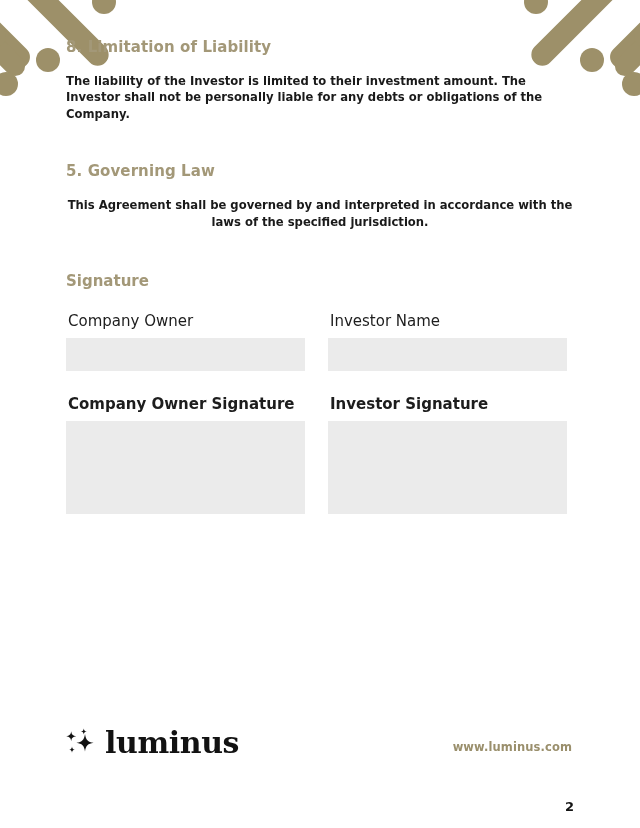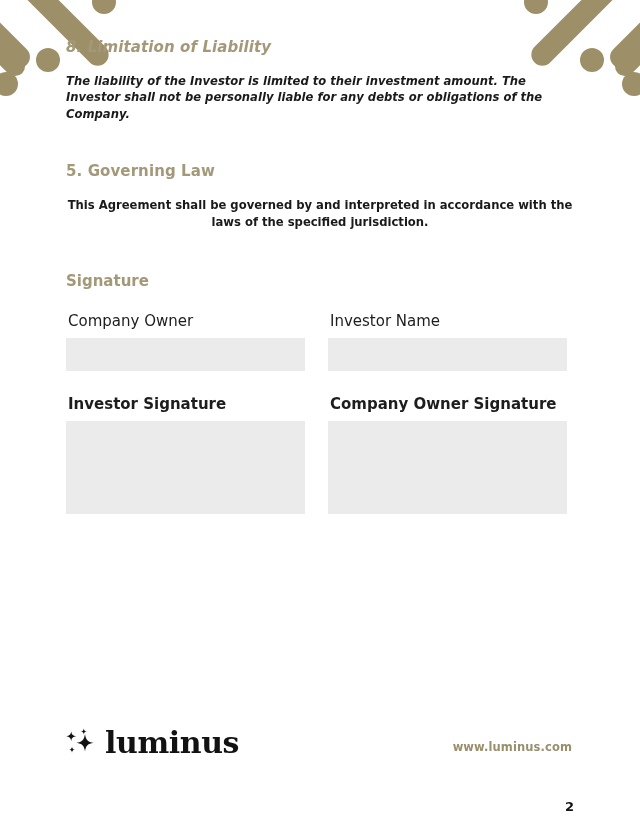--- a/index.html
+++ b/index.html
@@ -159,21 +159,21 @@
       <circle cx="48" cy="60" r="12"></circle>
       <circle cx="6" cy="84" r="12"></circle>
       <circle cx="-6" cy="36" r="12"></circle>
     </g>
   </svg>
 </div>
 
 <div class="page-content">
 
 
-  <div class="section" style="margin-top:38px;font-style:italic;">
+  <div class="section" style="margin-top:38px;">
     <h2 class="section-heading">8. Limitation of Liability</h2>
     <p class="section-body" style="margin-top:17px;">The liability of the Investor is limited to their investment amount. The Investor shall not be personally liable for any debts or obligations of the Company.</p>
   </div>
 
   <div class="section" style="margin-top:40px;">
     <h2 class="section-heading">5. Governing Law</h2>
     <p class="section-body" style="margin-top:17px;text-align:center;">This Agreement shall be governed by and interpreted in accordance with the laws of the specified jurisdiction.</p>
   </div>
 
   <div class="section" style="margin-top:42px;">
@@ -185,25 +185,25 @@
         <div class="field-box name"></div>
       </div>
       <div class="sig-col">
         <span class="field-label">Investor Name</span>
         <div class="field-box name"></div>
       </div>
     </div>
 
     <div class="sig-grid" style="margin-top:24px;">
       <div class="sig-col">
+        <span class="field-label strong">Company Owner Signature</span>
+        <div class="field-box sign"></div>
+      </div>
+      <div class="sig-col">
         <span class="field-label strong">Investor Signature</span>
-        <div class="field-box sign"></div>
-      </div>
-      <div class="sig-col">
-        <span class="field-label strong">Company Owner Signature</span>
         <div class="field-box sign"></div>
       </div>
     </div>
   </div>
 </div>
 
 <div class="footer">
 
   <div class="logo">
     <svg class="logo-mark" width="34" height="30" viewBox="0 0 34 30" xmlns="http://www.w3.org/2000/svg">

